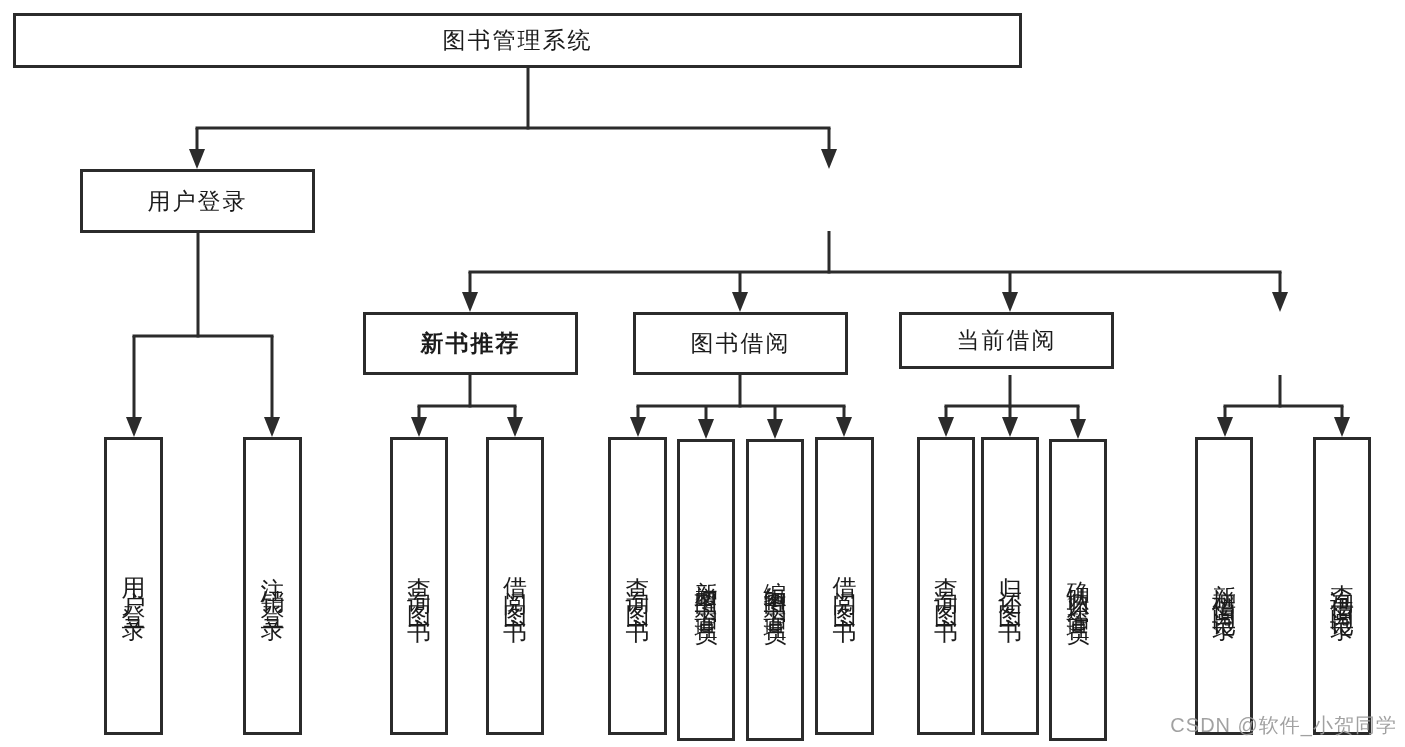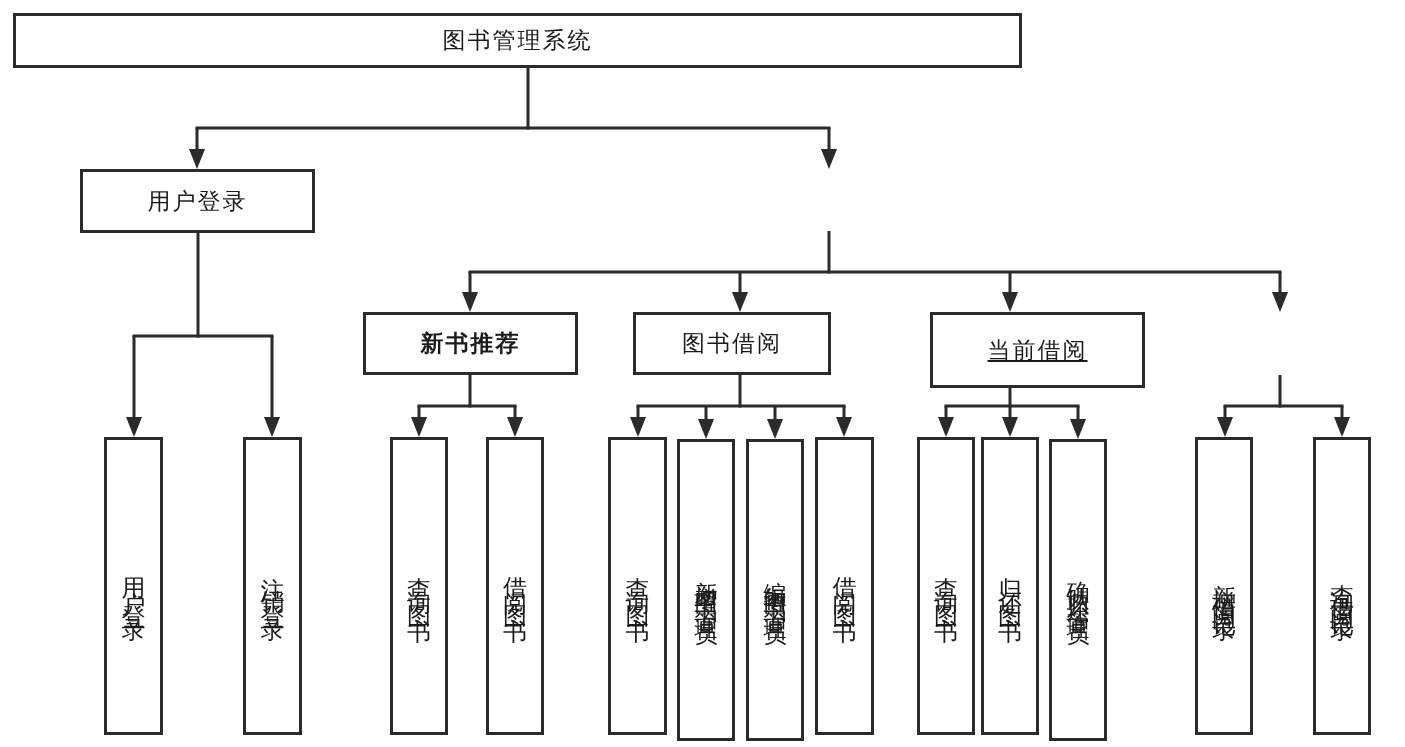--- a/index.html
+++ b/index.html
@@ -106,35 +106,36 @@
       <line x1="1225" y1="406" x2="1225" y2="420" marker-end="url(#arrowhead)"></line>
       <line x1="1342" y1="406" x2="1342" y2="420" marker-end="url(#arrowhead)"></line>
     </g>
   </svg>
 
   <div class="node hbox" style="left:13px; top:13px; width:1009px; height:55px;font-family:Liberation Serif, serif;">图书管理系统</div>
 
   <div class="node hbox" style="left:80px; top:169px; width:235px; height:64px;">用户登录</div>
 
   <div class="node hbox" style="left:363px; top:312px; width:215px; height:63px;font-weight:bold;">新书推荐</div>
-  <div class="node hbox" style="left:633px; top:312px; width:198px; height:63px;">图书借阅</div>
-  <div class="node hbox" style="left:930px; top:312px; width:215px; height:76px;text-decoration:underline;">当前借阅</div>
+  <div class="node hbox" style="left:633px; top:312px; width:215px; height:63px;">图书借阅</div>
+  <div class="node hbox" style="left:899px; top:312px; width:215px; height:57px;">当前借阅</div>
 
   <div class="node vbox" style="left:104px; top:437px; width:59px; height:298px;">用户登录</div>
   <div class="node vbox" style="left:243px; top:437px; width:59px; height:298px;">注销登录</div>
 
   <div class="node vbox" style="left:390px; top:437px; width:58px; height:298px;">查询图书</div>
   <div class="node vbox" style="left:486px; top:437px; width:58px; height:298px;">借阅图书</div>
 
   <div class="node vbox" style="left:608px; top:437px; width:59px; height:298px;">查询图书</div>
   <div class="node vbox tall" style="left:677px; top:439px; width:58px; height:302px;">新增图书（管理员）</div>
   <div class="node vbox tall" style="left:746px; top:439px; width:58px; height:302px;">编辑图书（管理员）</div>
   <div class="node vbox" style="left:815px; top:437px; width:59px; height:298px;">借阅图书</div>
 
   <div class="node vbox" style="left:917px; top:437px; width:58px; height:298px;">查询图书</div>
   <div class="node vbox" style="left:981px; top:437px; width:58px; height:298px;">归还图书</div>
   <div class="node vbox tall" style="left:1049px; top:439px; width:58px; height:302px;">确认归还（管理员）</div>
 
   <div class="node vbox med" style="left:1195px; top:437px; width:58px; height:298px;">新增借阅记录</div>
   <div class="node vbox med" style="left:1313px; top:437px; width:58px; height:298px;">查询借阅记录</div>
 
+  <div class="watermark">CSDN @软件_小贺同学</div>
 
 </div>
 
 </body></html>

